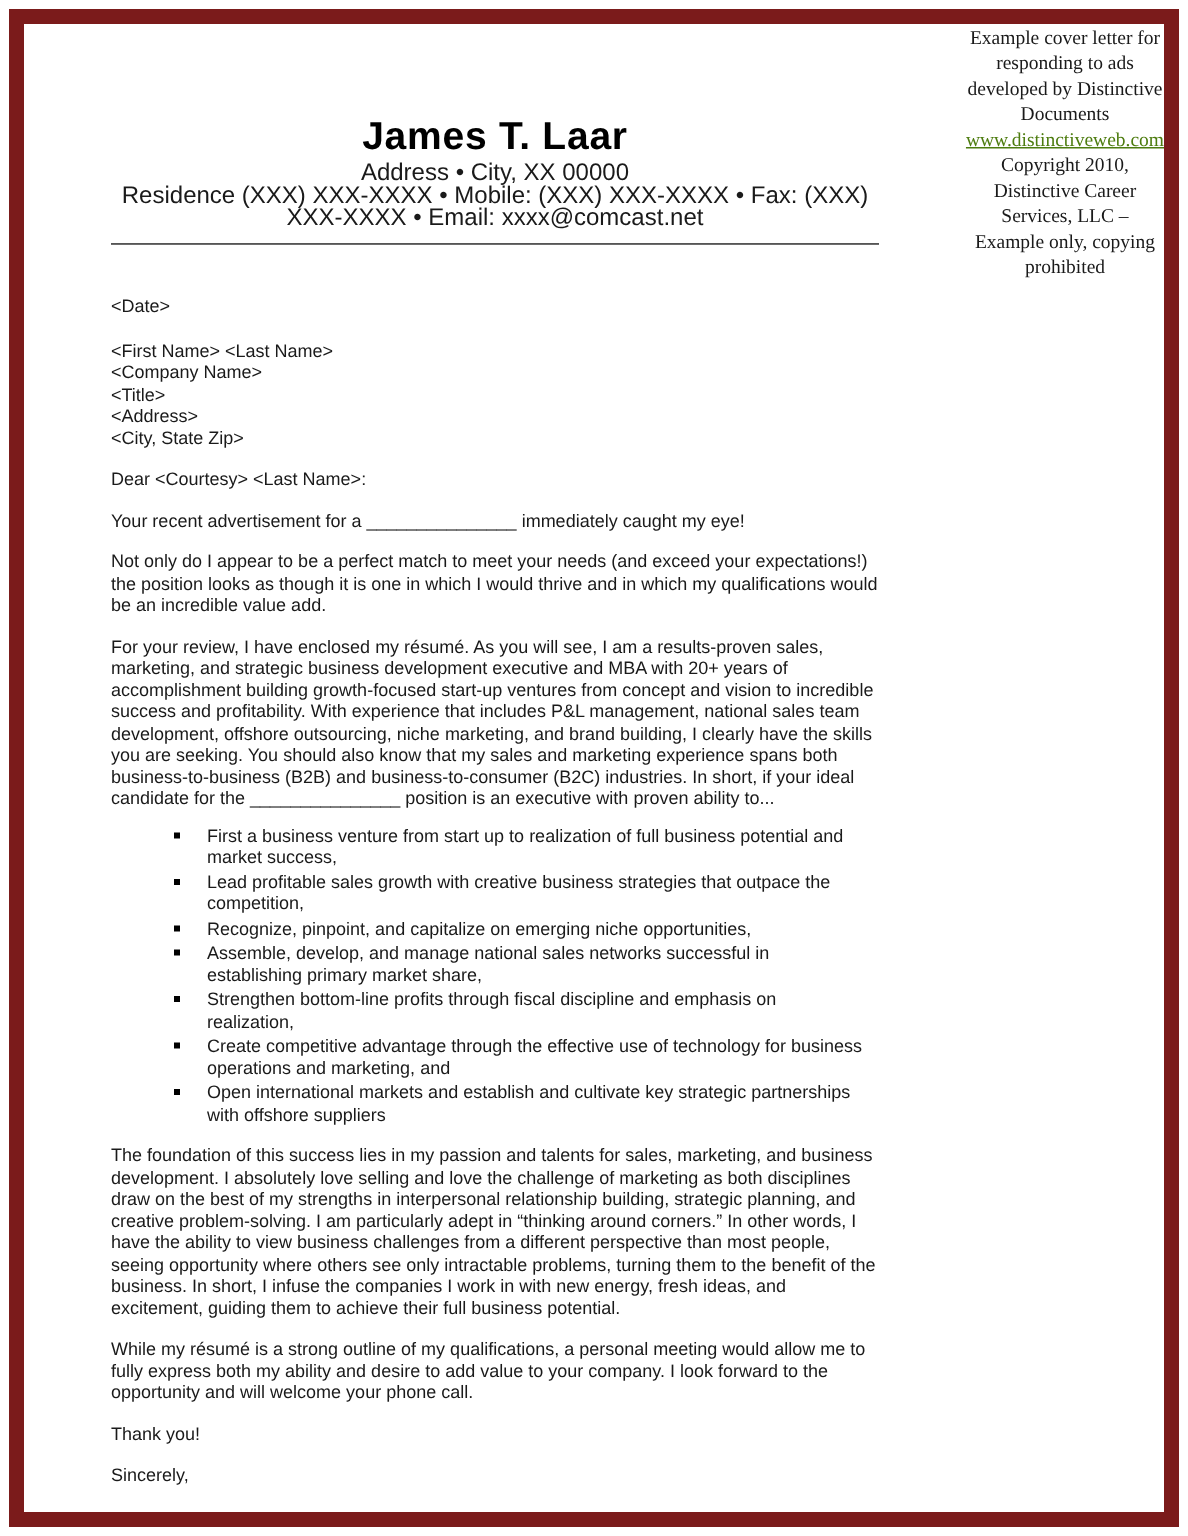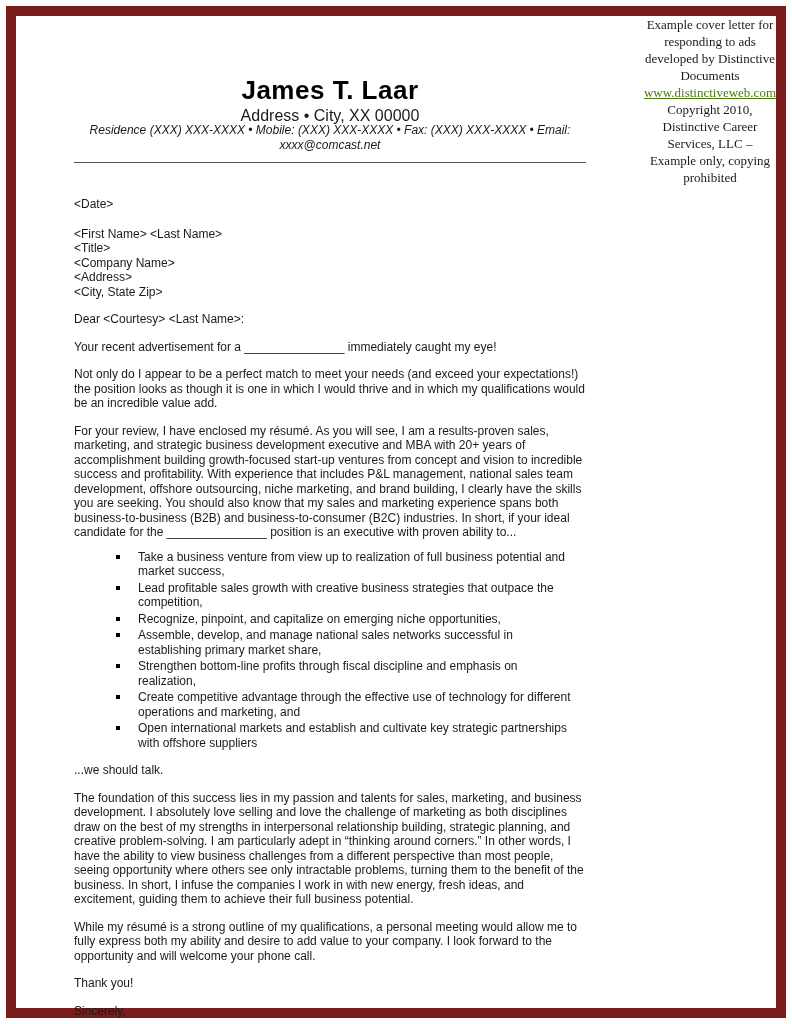--- a/index.html
+++ b/index.html
@@ -22,21 +22,21 @@
     display:flex; flex-direction:column;
     padding:0 58px;
   }
   
   .letterhead { text-align:center; padding-top:60px; }
   .letterhead h1 {
     font-size:26px; line-height:28px; font-weight:bold;
     letter-spacing:0.5px; color:#000;
   }
   .letterhead .addr { font-size:16px; line-height:15px; margin-top:4px; }
-  .letterhead .contact { font-size:12px; line-height:15px;font-style:italic; }
+  .letterhead .contact { font-size:16px; line-height:15px; }
   .rule {
     margin-top:9px; height:4px; background:#111;
     border-bottom:1px solid #555;
   }
   
   .body-text { font-size:12px; line-height:14.5px; }
   .date-line { margin-top:34px; }
   .recipient { margin-top:15px; }
   .recipient div { line-height:14.5px; }
   p.para { margin-top:13px; }
@@ -73,45 +73,44 @@
     </header>
 
     <div class="rule"></div>
 
     <main class="body-text">
 
       <p class="date-line">&lt;Date&gt;</p>
 
       <div class="recipient">
         <div>&lt;First Name&gt; &lt;Last Name&gt;</div>
+        <div>&lt;Company Name&gt;</div>
         <div>&lt;Title&gt;</div>
-        <div>&lt;Company Name&gt;</div>
         <div>&lt;Address&gt;</div>
         <div>&lt;City, State Zip&gt;</div>
       </div>
 
       <p class="para">Dear &lt;Courtesy&gt; &lt;Last Name&gt;:</p>
 
       <p class="para">Your recent advertisement for a _______________ immediately caught my eye!</p>
 
       <p class="para">Not only do I appear to be a perfect match to meet your needs (and exceed your expectations!) the position looks as though it is one in which I would thrive and in which my qualifications would be an incredible value add.</p>
 
       <p class="para">For your review, I have enclosed my résumé. As you will see, I am a results-proven sales, marketing, and strategic business development executive and MBA with 20+ years of accomplishment building growth-focused start-up ventures from concept and vision to incredible success and profitability. With experience that includes P&amp;L management, national sales team development, offshore outsourcing, niche marketing, and brand building, I clearly have the skills you are seeking. You should also know that my sales and marketing experience spans both business-to-business (B2B) and business-to-consumer (B2C) industries.  In short, if your ideal candidate for the _______________ position is an executive with proven ability to...</p>
 
       <ul class="points">
-        <li>Take a business venture from view up to realization of full business potential and market success,</li>
+        <li>First a business venture from start up to realization of full business potential and market success,</li>
         <li>Lead profitable sales growth with creative business strategies that outpace the competition,</li>
         <li>Recognize, pinpoint, and capitalize on emerging niche opportunities,</li>
         <li>Assemble, develop, and manage national sales networks successful in establishing primary market share,</li>
         <li>Strengthen bottom-line profits through fiscal discipline and emphasis on realization,</li>
-        <li>Create competitive advantage through the effective use of technology for different operations and marketing, and</li>
+        <li>Create competitive advantage through the effective use of technology for business operations and marketing, and</li>
         <li>Open international markets and establish and cultivate key strategic partnerships with offshore suppliers</li>
       </ul>
 
-      <p class="para">...we should talk.</p>
 
       <p class="para">The foundation of this success lies in my passion and talents for sales, marketing, and business development. I absolutely love selling and love the challenge of marketing as both disciplines draw on the best of my strengths in interpersonal relationship building, strategic planning, and creative problem-solving. I am particularly adept in “thinking around corners.” In other words, I have the ability to view business challenges from a different perspective than most people, seeing opportunity where others see only intractable problems, turning them to the benefit of the business. In short, I infuse the companies I work in with new energy, fresh ideas, and excitement, guiding them to achieve their full business potential.</p>
 
       <p class="para">While my résumé is a strong outline of my qualifications, a personal meeting would allow me to fully express both my ability and desire to add value to your company. I look forward to the opportunity and will welcome your phone call.</p>
 
       <p class="para">Thank you!</p>
 
       <p class="para">Sincerely,</p>
 
       <p class="sig-name">James T. Laar</p>

